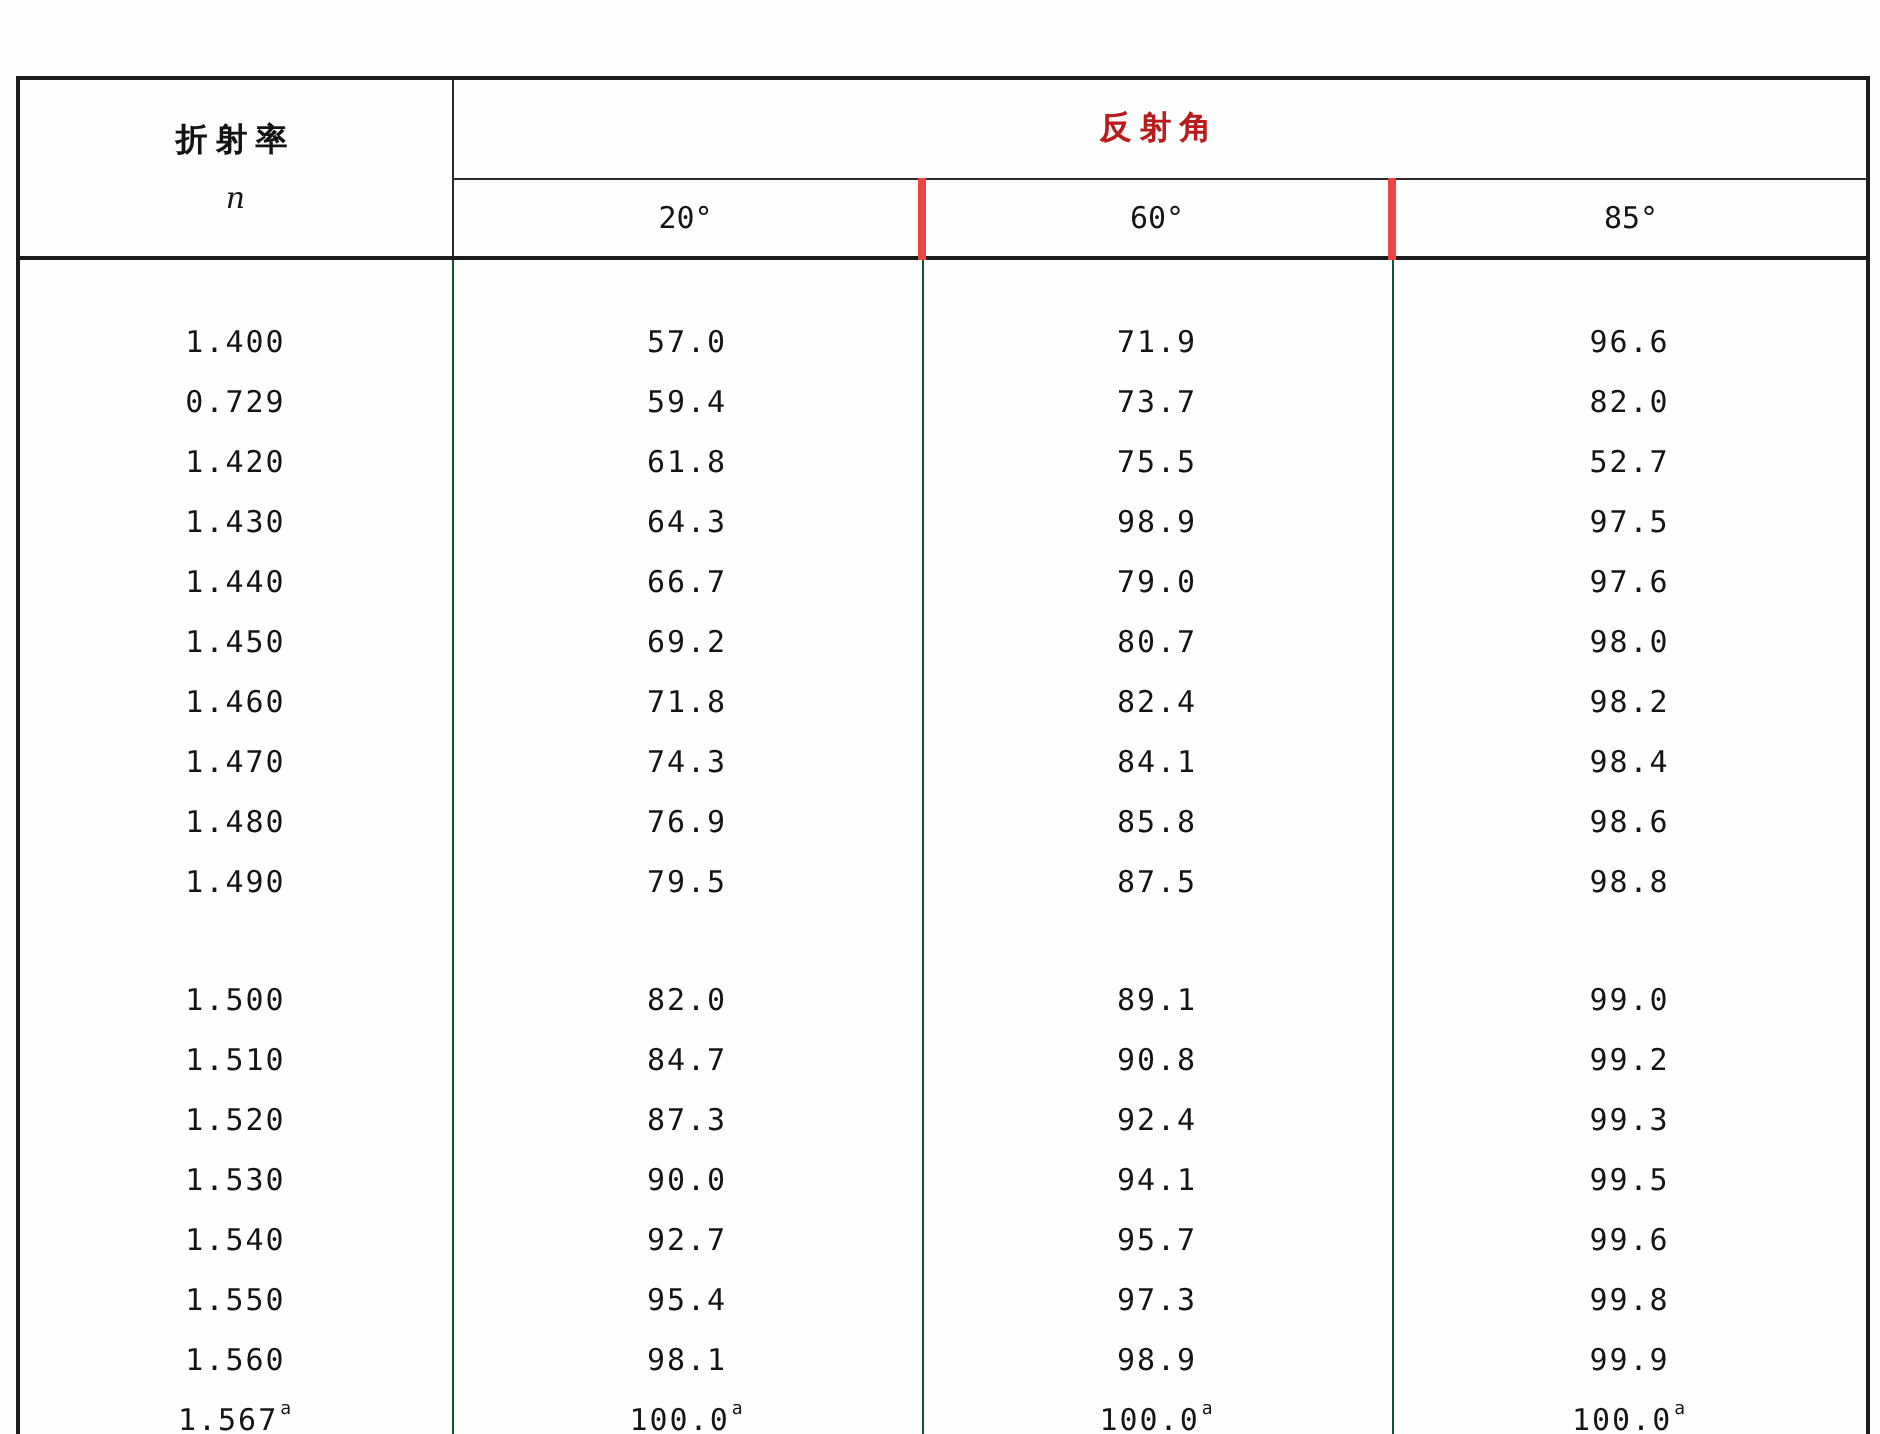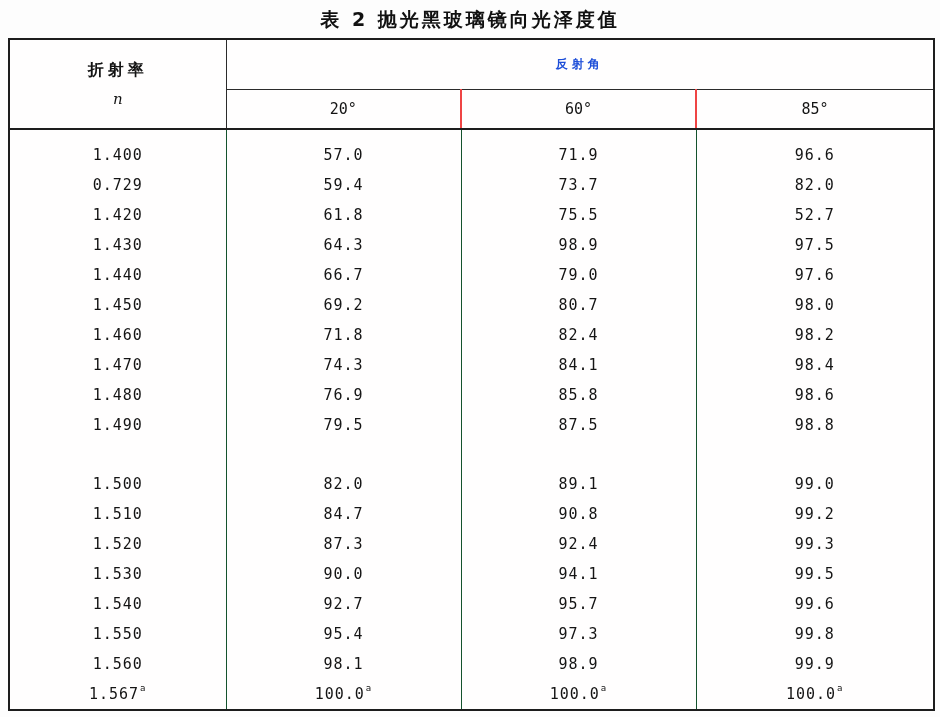--- a/index.html
+++ b/index.html
@@ -64,58 +64,57 @@
     margin-bottom: 9px;
   }
   .th-index .sym {
     display: block;
     font-family: "DejaVu Serif", serif;
     font-style: italic;
     font-size: 15px;
     color: #131313;
   }
   .th-group {
-    font-size: 12px;
+    font-size: 16px;
     font-weight: bold;
     letter-spacing: 4px;
-    color: #1d4ed8;
+    color: #b91c1c;
     border-bottom: 1px solid #2b2b2b;
   }
   .th-angle {
     font-family: "DejaVu Sans Mono", monospace;
     font-size: 15px;
     color: #141414;
     border-bottom: 2px solid #1d1d1d;
   }
-  .th-angle + .th-angle { border-left: 2px solid #ef4444; }
+  .th-angle + .th-angle { border-left: 4px solid #ef4444; }
 
   tbody td {
     height: 30px;
     font-family: "DejaVu Sans Mono", monospace;
     font-size: 15px;
     color: #141414;
     letter-spacing: 1px;
   }
   tbody td + td { border-left: 1px solid #14532d; }
-  tbody tr:first-child td { padding-top: 10px; }
+  tbody tr:first-child td { padding-top: 26px; }
   tbody tr.gap td { height: 29px; }
   tbody sup {
     font-size: 9px;
     line-height: 0;
     margin-left: 1px;
     position: relative;
     top: -2px;
   }
 </style>
 </head>
 <body>
 
 <div class="page">
 
-  <div class="doc-title">表 2  抛光黑玻璃镜向光泽度值</div>
 
   <table class="gloss-table">
     <colgroup>
       <col class="c-n">
         <col class="c-20">
         <col class="c-60">
         <col class="c-85">
     </colgroup>
     <thead>
       <tr class="hdr-top">

